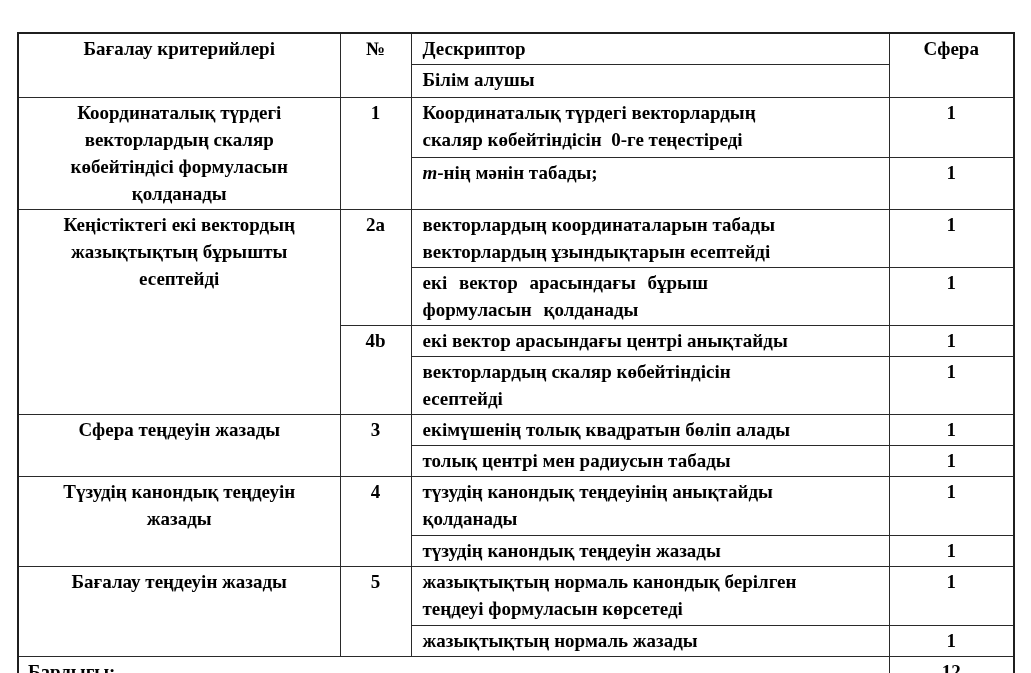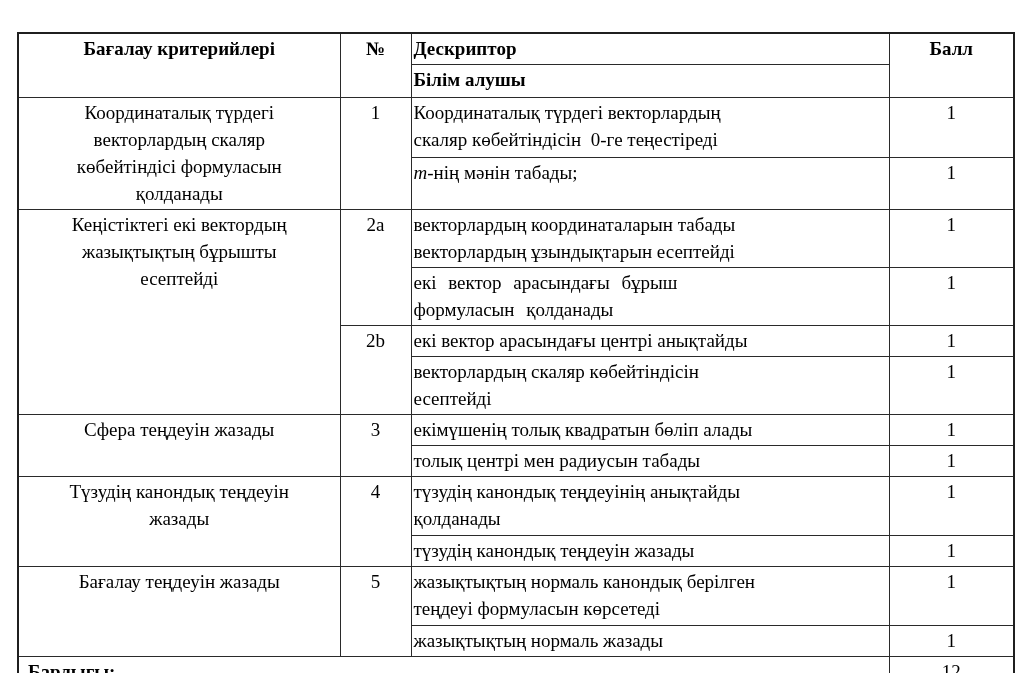--- a/index.html
+++ b/index.html
@@ -26,27 +26,27 @@
     border-collapse: collapse;
     table-layout: fixed;
     border: 2px solid #1f1f1f;
   }
   td, th {
     border: 1px solid #2a2a2a;
     vertical-align: top;
     padding: 1px 6px 2px 6px;
     font-size: 19px;
     line-height: 27px;
-    font-weight: normal;
+    font-weight: bold;
     text-align: left;
     overflow: hidden;
   }
   th { font-weight: bold; }
   .c-center { text-align: center; }
-  .c-desc { white-space: pre-wrap; padding-left: 2px; }
+  .c-desc { white-space: pre-wrap; padding-left: 11px; }
   .c-criteria { text-align: center; white-space: pre-line; }
   .c-no { text-align: center; }
   .c-score { text-align: center; }
   .spread { word-spacing: 7px; }
   .total-label { font-weight: bold; padding-left: 9px; }
   em { font-style: italic; }
 </style>
 </head>
 <body>
 
@@ -57,21 +57,21 @@
       <col style="width:71px">
       <col style="width:478px">
       <col style="width:125px">
     </colgroup>
 
     <tbody>
         <tr style="height:30px">
       <th class="c-center" rowspan="2">Бағалау критерийлері</th>
       <th class="c-center" rowspan="2">№</th>
       <th class="c-desc">Дескриптор</th>
-      <th class="c-center" rowspan="2">Балл</th>
+      <th class="c-center" rowspan="2">Сфера</th>
     </tr>
     <tr style="height:33px">
       <th class="c-desc">Білім алушы</th>
     </tr>
 
     <tr style="height:56px">
       <td class="c-criteria" rowspan="2">Координаталық түрдегі
 векторлардың скаляр
 көбейтіндісі формуласын
 қолданады</td>
@@ -93,21 +93,21 @@
       <td class="c-desc">векторлардың координаталарын табады
 векторлардың ұзындықтарын есептейді</td>
       <td class="c-score">1</td>
     </tr>
     <tr style="height:55px">
       <td class="c-desc spread">екі вектор арасындағы бұрыш
 формуласын қолданады</td>
       <td class="c-score">1</td>
     </tr>
     <tr style="height:28px">
-      <td class="c-no" rowspan="2">2b</td>
+      <td class="c-no" rowspan="2">4b</td>
       <td class="c-desc">екі вектор арасындағы центрі анықтайды</td>
       <td class="c-score">1</td>
     </tr>
     <tr style="height:56px">
       <td class="c-desc">векторлардың скаляр көбейтіндісін
 есептейді</td>
       <td class="c-score">1</td>
     </tr>
 
     <tr style="height:29px">

